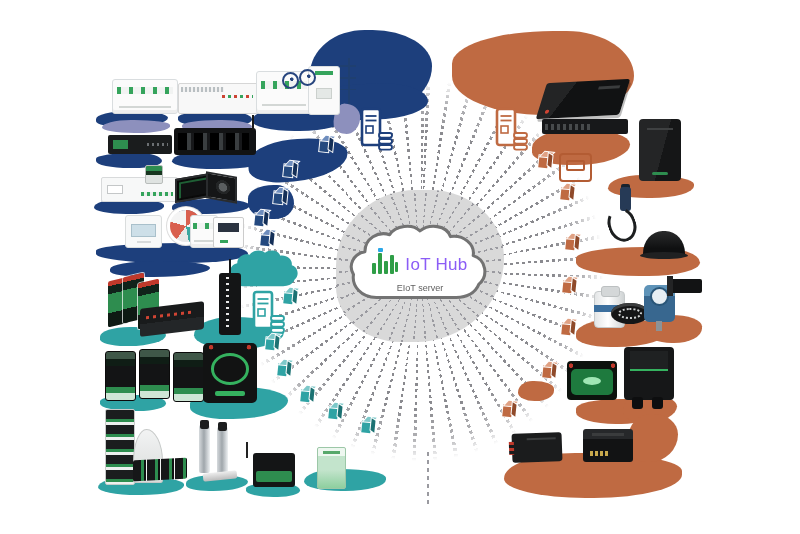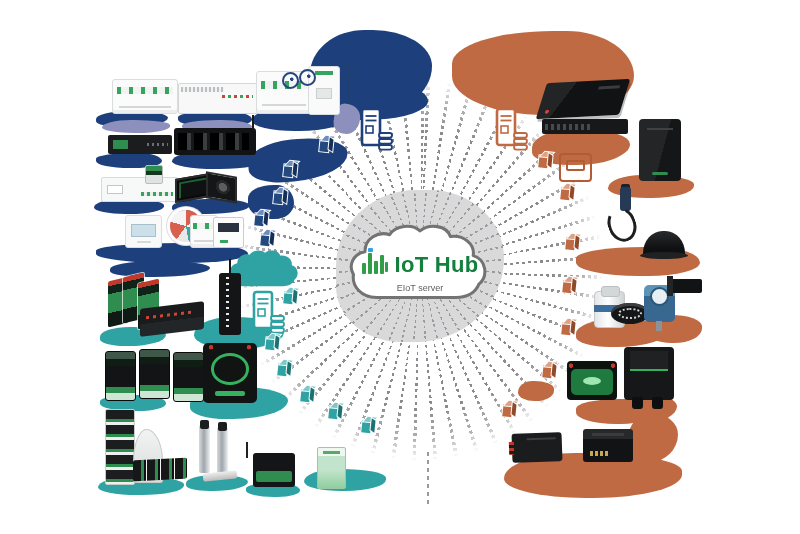--- a/index.html
+++ b/index.html
@@ -21,21 +21,21 @@
       repeating-conic-gradient(from 4deg, #9a9aa0 0 1.4deg, rgba(0,0,0,0) 1.4deg 9deg),
       var(--blob,#d9d9d9);
     border-radius:52% 48% 58% 42%/55% 49% 60% 40%}
 
   
   .cloud{position:absolute;left:344px;top:223px;width:152px;height:88px;z-index:8}
   .cloud svg{position:absolute;inset:0;width:100%;height:100%}
   .cloud-inner{position:absolute;inset:0;display:flex;flex-direction:column;align-items:center;
     justify-content:center;padding-top:8px;z-index:2}
   .brand{display:flex;align-items:center;gap:6px}
-  .title{font-weight:bold;font-size:22px;color:#15803d;letter-spacing:.3px}
+  .title{font-weight:normal;font-size:17px;color:#8b5cf6;letter-spacing:.3px}
   .subtitle{font-size:9px;color:#5f5f5f;margin-top:3px}
   .logo{position:relative;width:27px;height:30px}
   .logo i{position:absolute;width:4px;border-radius:1px;background:var(--green,#2f9e47)}
   .logo .b1{left:0;top:13px;height:11px}.logo .b2{left:6px;top:3px;height:21px}
   .logo .b3{left:12px;top:11px;height:13px}.logo .b4{left:18px;top:5px;height:19px}
   .logo .b5{left:23px;top:12px;height:10px;width:3px}
   .logo .tick{position:absolute;left:6px;top:-2px;width:5px;height:4px;background:var(--blue,#2ba7e8);border-radius:1px}
 
   .tealcloud{position:absolute;left:224px;top:249px;width:82px;height:44px;z-index:3}
   .tealcloud svg{width:100%;height:100%}

